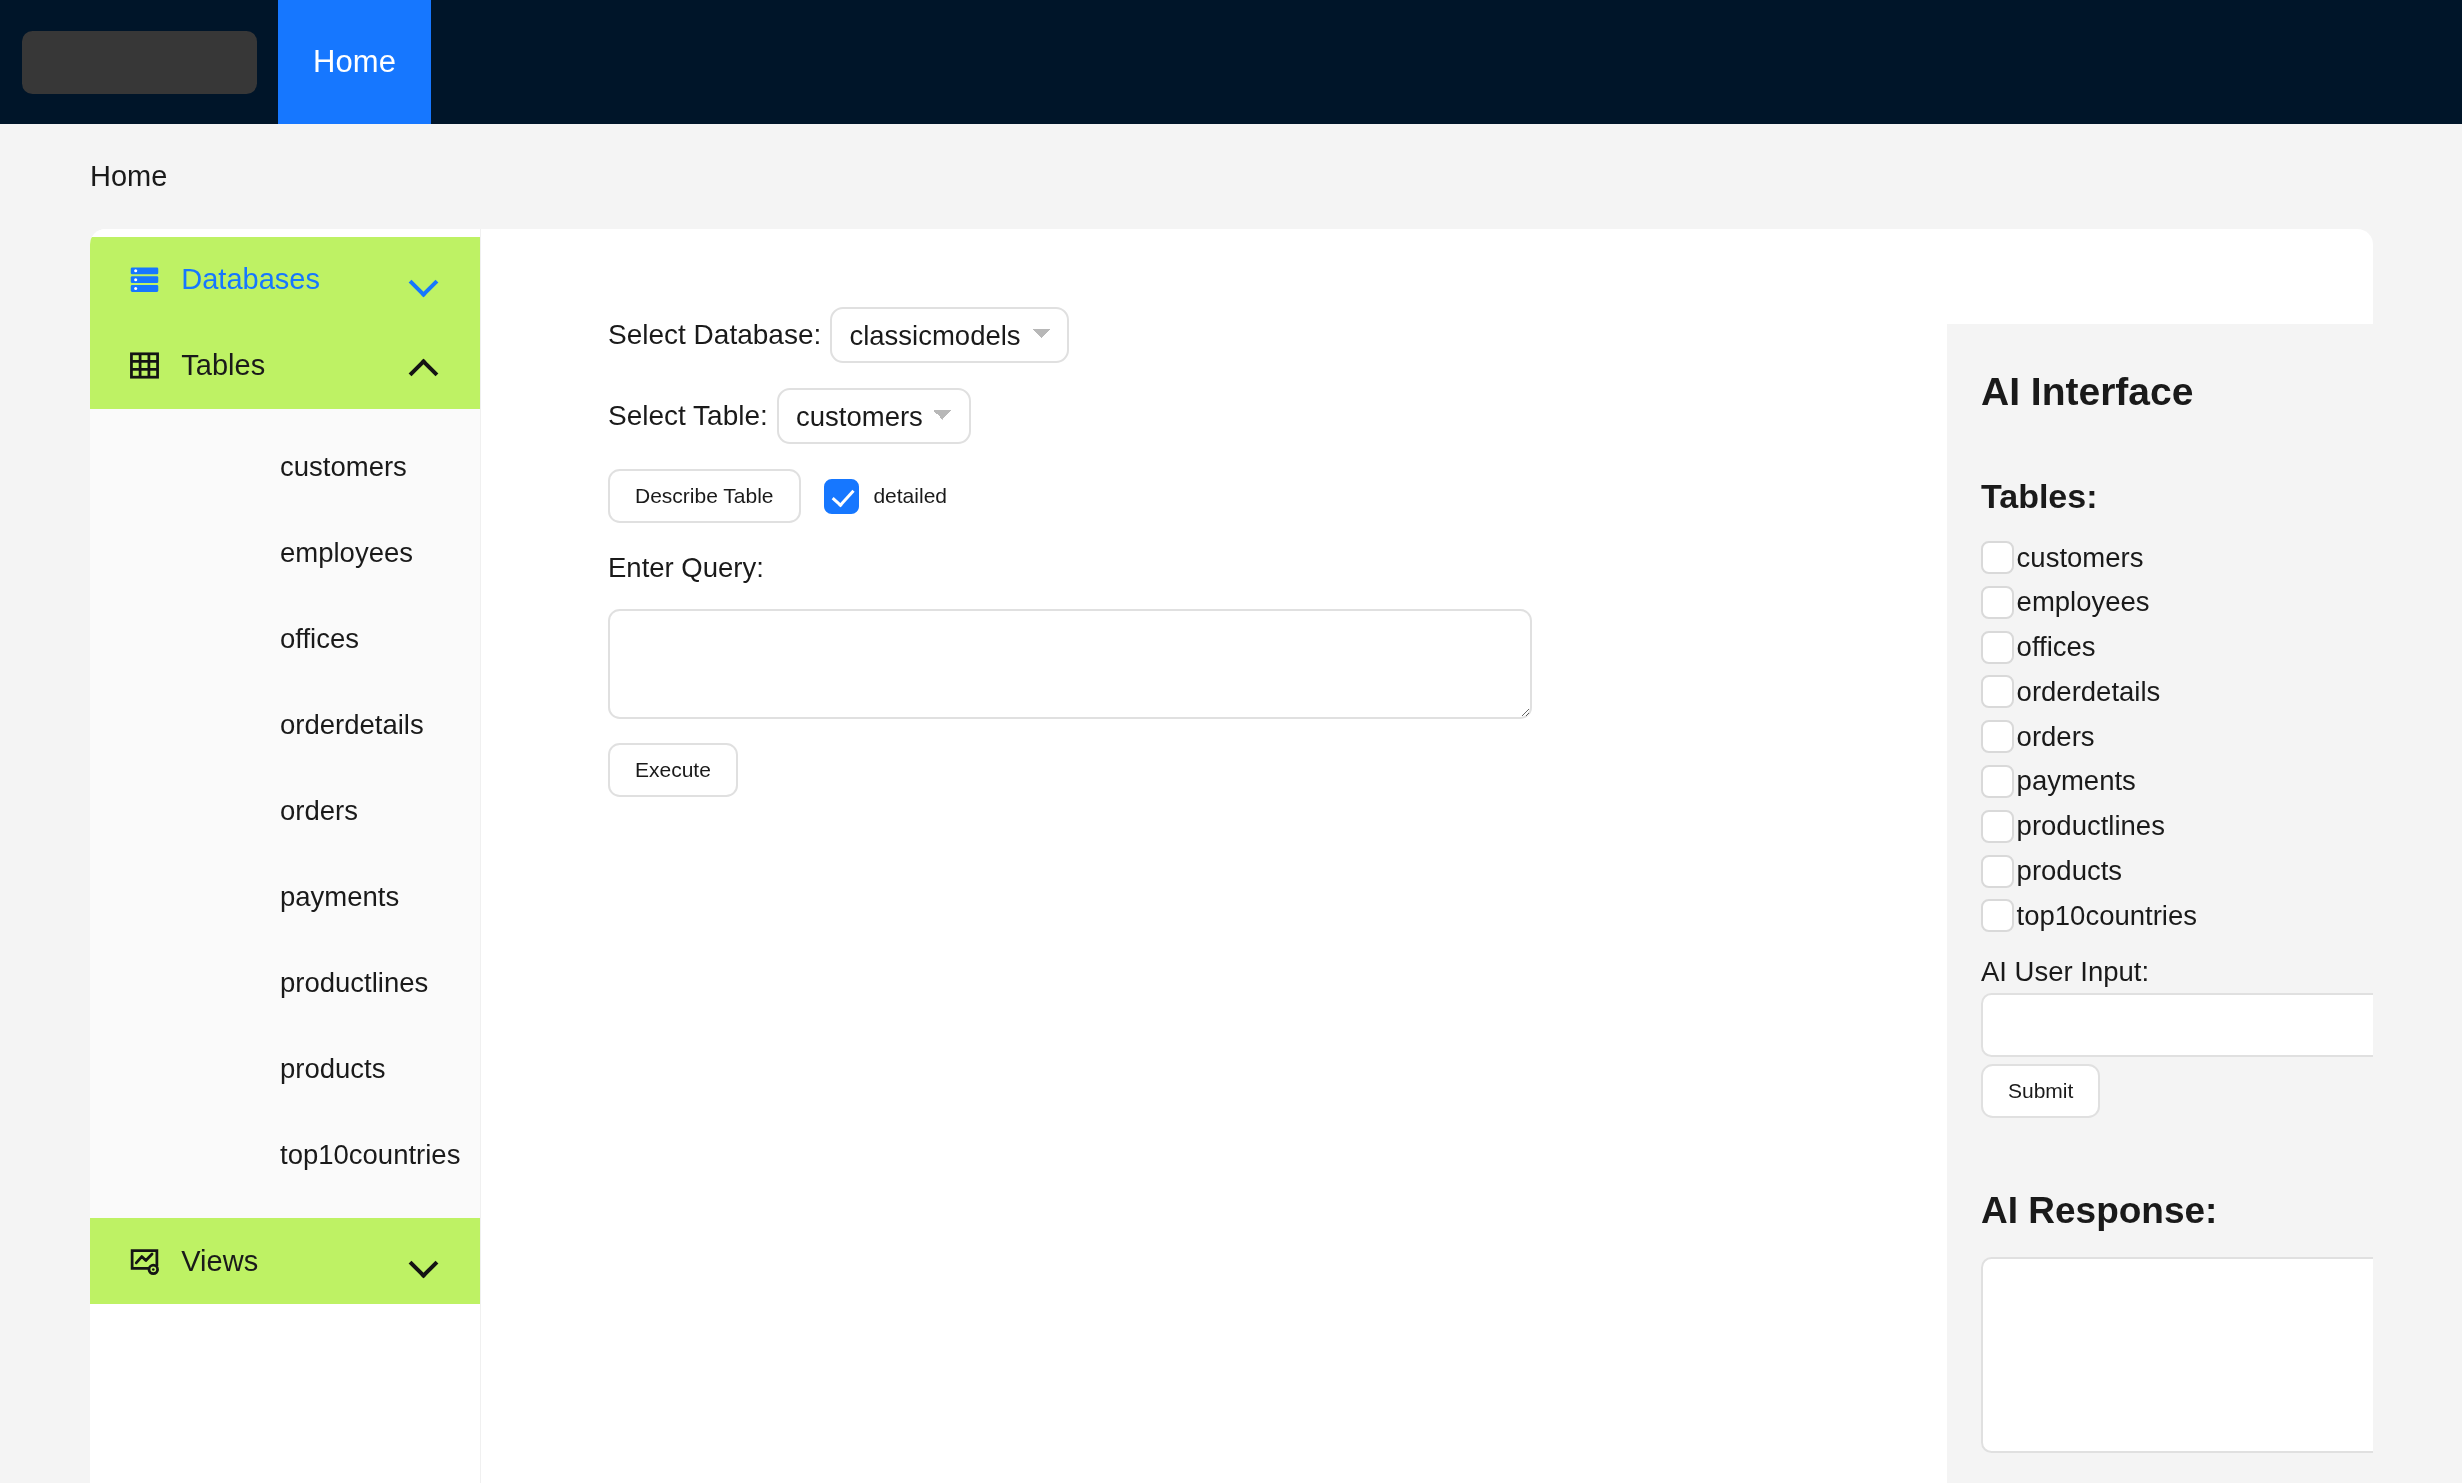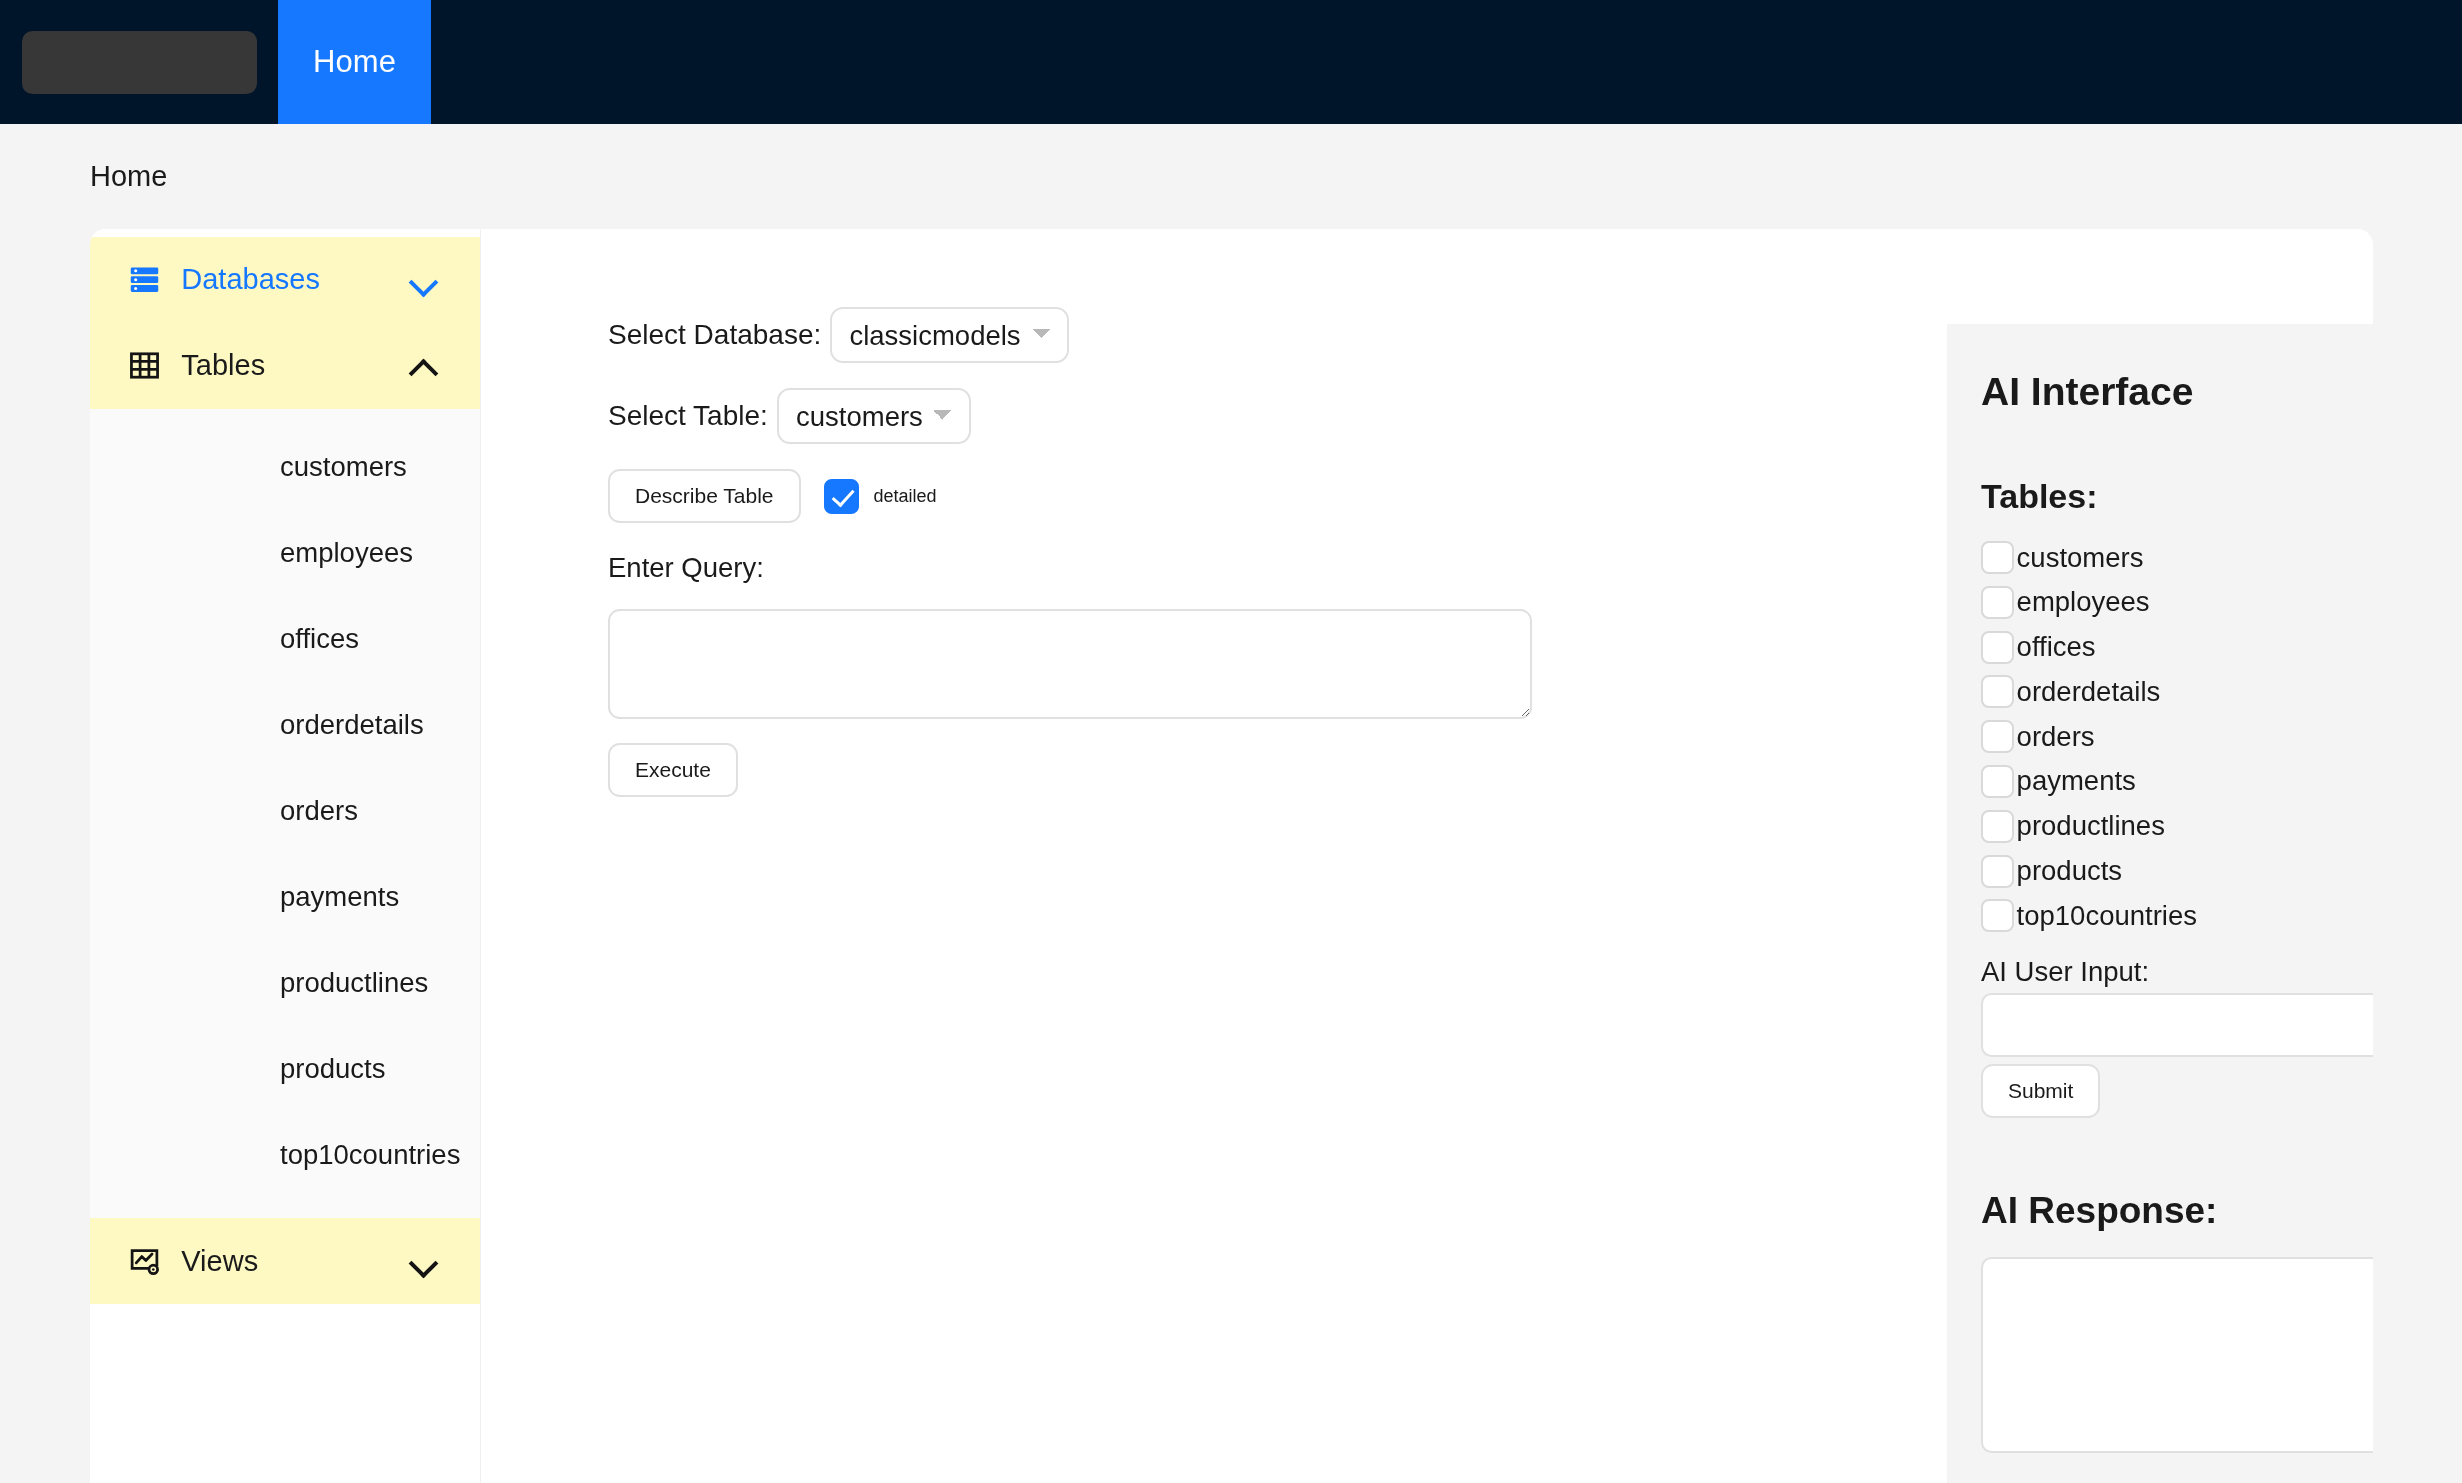--- a/index.html
+++ b/index.html
@@ -81,21 +81,21 @@
     background: #ffffff;
     padding-top: 7.8px;
   }
   .side-group-header {
     display: flex;
     align-items: center;
     height: 86px;
     padding: 0 42px 0 38px;
     cursor: pointer;
     user-select: none;
-    background: #fef9c3;
+    background: #bef264;
     justify-content: flex-end;
   }
   .side-group-icon {
     width: 35px;
     flex: 0 0 35px;
     display: flex;
     align-items: center;
     justify-content: flex-start;
   }
   .side-group-label {
@@ -222,21 +222,21 @@
   }
   .cbox.checked::after {
     content: "";
     position: absolute;
     left: 11px; top: 4.6px;
     width: 9.2px; height: 18.3px;
     border-right: 3.9px solid #ffffff;
     border-bottom: 3.9px solid #ffffff;
     transform: rotate(42deg);
   }
-  .detailed-label { font-size: 18px; color: #1a1a1a; }
+  .detailed-label { font-size: 21px; color: #1a1a1a; }
 
   .query-label {
     font-size: 27.5px;
     color: #1a1a1a;
     margin-bottom: 25px;
     display: block;
   }
   .query-area {
     width: 924px;
     height: 110px;

